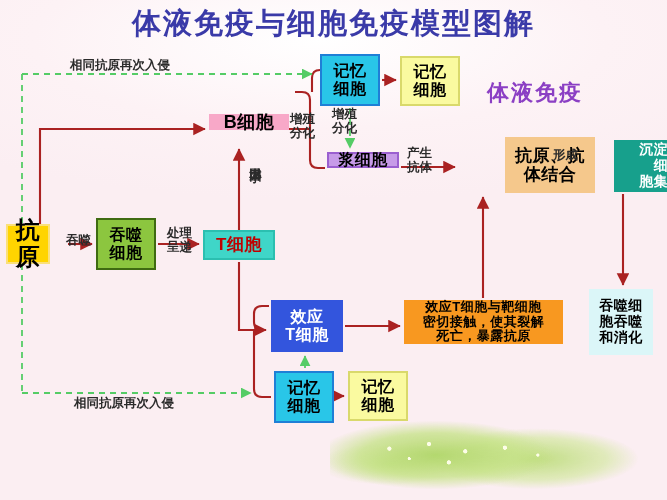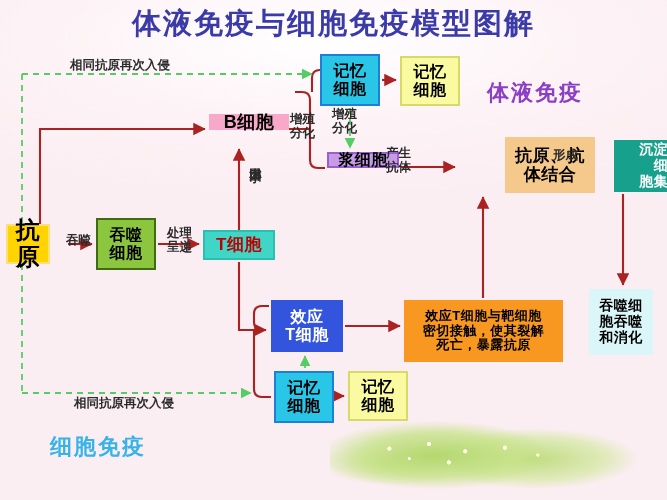--- a/index.html
+++ b/index.html
@@ -133,35 +133,34 @@
     <div class="node" style="left: 327px; top: 152px; width: 72px; height: 16px; background: rgb(199, 155, 232); border: 2px solid rgb(155, 95, 208); color: rgb(0, 0, 0); font-size: 16px;">浆细胞</div>
     <div class="node" style="left: 459px; top: 137px; width: 90px; height: 56px; background: rgb(245, 200, 140); border: 2px solid rgb(245, 200, 140); color: rgb(0, 0, 0); font-size: 17px; margin-left: 46px;">抗原、抗
 体结合</div>
     <div class="node" style="left: 614px; top: 140px; width: 74px; height: 52px; background: rgb(23, 160, 140); border: 2px solid rgb(23, 160, 140); color: rgb(255, 255, 255); font-size: 14px; padding-left: 20px;">沉淀或细
 胞集团</div>
     <div class="node" style="left: 589px; top: 289px; width: 64px; height: 66px; background: rgb(219, 246, 248); border: 2px solid rgb(219, 246, 248); color: rgb(0, 0, 0); font-size: 14px;">吞噬细
 胞吞噬
 和消化</div>
     <div class="node" style="left: 271px; top: 300px; width: 72px; height: 52px; background: rgb(51, 85, 221); border: 2px solid rgb(51, 85, 221); color: rgb(255, 255, 255); font-size: 16px;">效应
 T细胞</div>
-    <div class="node" style="left: 404px; top: 300px; width: 159px; height: 62px; background: rgb(248, 152, 32); border: 2px solid rgb(248, 152, 32); color: rgb(0, 0, 0); font-size: 13px;">效应T细胞与靶细胞
+    <div class="node" style="left: 404px; top: 300px; width: 159px; height: 44px; background: rgb(248, 152, 32); border: 2px solid rgb(248, 152, 32); color: rgb(0, 0, 0); font-size: 13px;">效应T细胞与靶细胞
 密切接触，使其裂解
 死亡，暴露抗原</div>
     <div class="node" style="left: 274px; top: 371px; width: 60px; height: 52px; background: rgb(41, 198, 232); border: 2px solid rgb(31, 127, 214); color: rgb(0, 0, 0); font-size: 16px;">记忆
 细胞</div>
     <div class="node" style="left: 348px; top: 371px; width: 60px; height: 50px; background: rgb(250, 250, 160); border: 2px solid rgb(217, 217, 107); color: rgb(0, 0, 0); font-size: 16px;">记忆
 细胞</div>
     <div class="label" style="left: 70px; top: 58px;">相同抗原再次入侵</div>
     <div class="label" style="left: 66px; top: 233px;">吞噬</div>
     <div class="label" style="left: 167px; top: 226px;">处理
 呈递</div>
     <div class="label vert" style="left: 248px; top: 158px;">淋巴因子</div>
     <div class="label" style="left: 290px; top: 112px;">增殖
 分化</div>
     <div class="label" style="left: 332px; top: 107px;">增殖
 分化</div>
-    <div class="label" style="left: 386px; top: 146px;">产生
+    <div class="label" style="left: 407px; top: 146px;">产生
 抗体</div>
     <div class="label" style="left: 553px; top: 148px;">形成</div>
     <div class="label" style="left: 74px; top: 396px;">相同抗原再次入侵</div>
     <div class="section-tag" style="left: 487px; top: 78px; color: rgb(139, 63, 196);">体液免疫</div>
-    <div class="section-tag" style="left: 50px; top: 432px; color: rgb(54, 179, 232);">细胞免疫</div>
   </div>
 
 </body></html>

